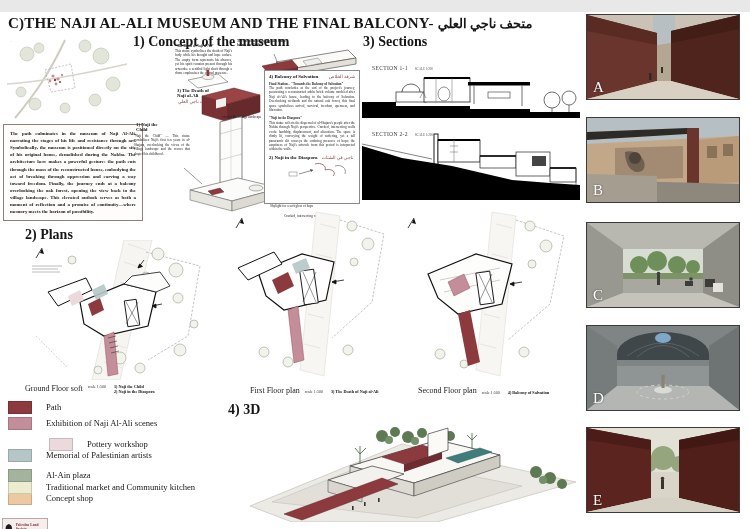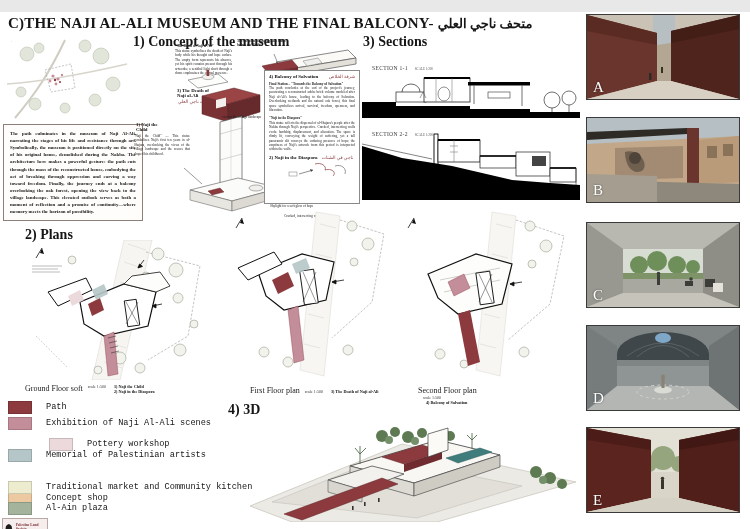--- a/index.html
+++ b/index.html
@@ -15,21 +15,21 @@
   .note{font-size:3.4px;line-height:1.15;color:#222;}
   .lbl{font-weight:bold;font-size:4.8px;line-height:1.1;color:#111;}
   .ar-hand{font-size:4.6px;color:#8c3a3e;direction:rtl;}
   .sec-name{font-size:5.6px;color:#3a3a3a;letter-spacing:.3px;}
   .sec-scale{font-size:3.2px;color:#555;margin-left:3px;}
   .plan-name{font-size:8px;color:#222;}
   .plan-scale{font-size:4px;color:#333;margin-left:5px;}
   .plan-note{font-size:4.2px;font-weight:bold;line-height:1.25;color:#111;}
   .legend-row{position:absolute;left:8px;height:12px;display:flex;align-items:center;}
   .legend-sw{width:22px;height:11px;display:inline-block;border:.5px solid rgba(0,0,0,.15);}
-  .legend-lb{margin-left:14px;font-size:8.6px;white-space:nowrap;font-family:Liberation Mono, monospace;}
+  .legend-lb{margin-left:14px;font-size:8.6px;white-space:nowrap;}
   .sw-0{background:#8c3a3e}.sw-1{background:#c38e99}.sw-2{background:#ecd9dc}
   .sw-3{background:#b5c6c8}.sw-4{background:#edc9a2}.sw-5{background:#eeeccf}.sw-6{background:#a3b39c}
   .render{position:absolute;left:586px;width:154px;height:86px;border:1px solid #3a3a3a;box-sizing:border-box;overflow:hidden;}
   .render .letter{position:absolute;left:6px;bottom:3px;color:#fff;font-size:15px;font-family:"Liberation Serif",serif;
                   text-shadow:0 0 2px rgba(0,0,0,.6);}
   .footer{position:absolute;left:0;top:509px;width:750px;height:20px;background:#7b2d35;}
   .footer .ft{position:absolute;top:4px;color:#fff;font-weight:bold;font-size:9.5px;white-space:nowrap;}
   .logo{position:absolute;left:2px;top:506px;width:46px;height:23px;background:#f5eeec;border:.5px solid #b9a8a4;
         display:flex;align-items:center;box-sizing:border-box;padding:1px;}
   .logo .lt{font-size:3.6px;font-weight:bold;color:#7b2d35;line-height:1.1;}
@@ -385,21 +385,21 @@
     <span style="margin-left:8px;">
       <span class="plan-note" style="display:block;">1) Naji the Child</span>
       <span class="plan-note" style="display:block;">2) Naji in the Diaspora</span>
     </span>
   </div>
   <div class="abs" style="left:250px;top:374px;display:flex;align-items:baseline;">
     <span class="plan-name">First Floor plan</span>
     <span class="plan-scale">scale 1:500</span>
     <span class="plan-note" style="margin-left:8px;">3) The Death of Naji al-Ali</span>
   </div>
-  <div class="abs" style="left:418px;top:374px;display:flex;align-items:flex-start;flex-direction:column;">
+  <div class="abs" style="left:418px;top:374px;display:flex;align-items:flex-end;">
     <span class="plan-name">Second Floor plan</span>
     <span class="plan-scale">scale 1:500</span>
     <span class="plan-note" style="margin-left:8px;">4) Balcony of Salvation</span>
   </div>
 
   <div>
     <div class="legend-row" style="top:389px;">
       <span class="legend-sw sw-0"></span>
       <span class="legend-lb">Path</span>
     </div>
@@ -416,21 +416,21 @@
       <span class="legend-lb">Memorial of Palestinian artists</span>
     </div>
     <div class="legend-row" style="top:480px;">
       <span class="legend-sw sw-4"></span>
       <span class="legend-lb">Concept shop</span>
     </div>
     <div class="legend-row" style="top:469px;">
       <span class="legend-sw sw-5"></span>
       <span class="legend-lb">Traditional market and Community kitchen</span>
     </div>
-    <div class="legend-row" style="top:490px;">
+    <div class="legend-row" style="top:457px;">
       <span class="legend-sw sw-6"></span>
       <span class="legend-lb">Al-Ain plaza</span>
     </div>
   </div>
 
   <div class="abs h2" style="left:228px;top:390px;">4) 3D</div>
   <div class="abs" style="left:232px;top:398px;">
     <svg width="352" height="112" viewBox="0 0 352 112">
 
       <path d="M18,96 L170,34 L344,72 L205,112 L60,112 Z" fill="#eceae4" stroke="#c4c1b9" stroke-width=".7"></path>

